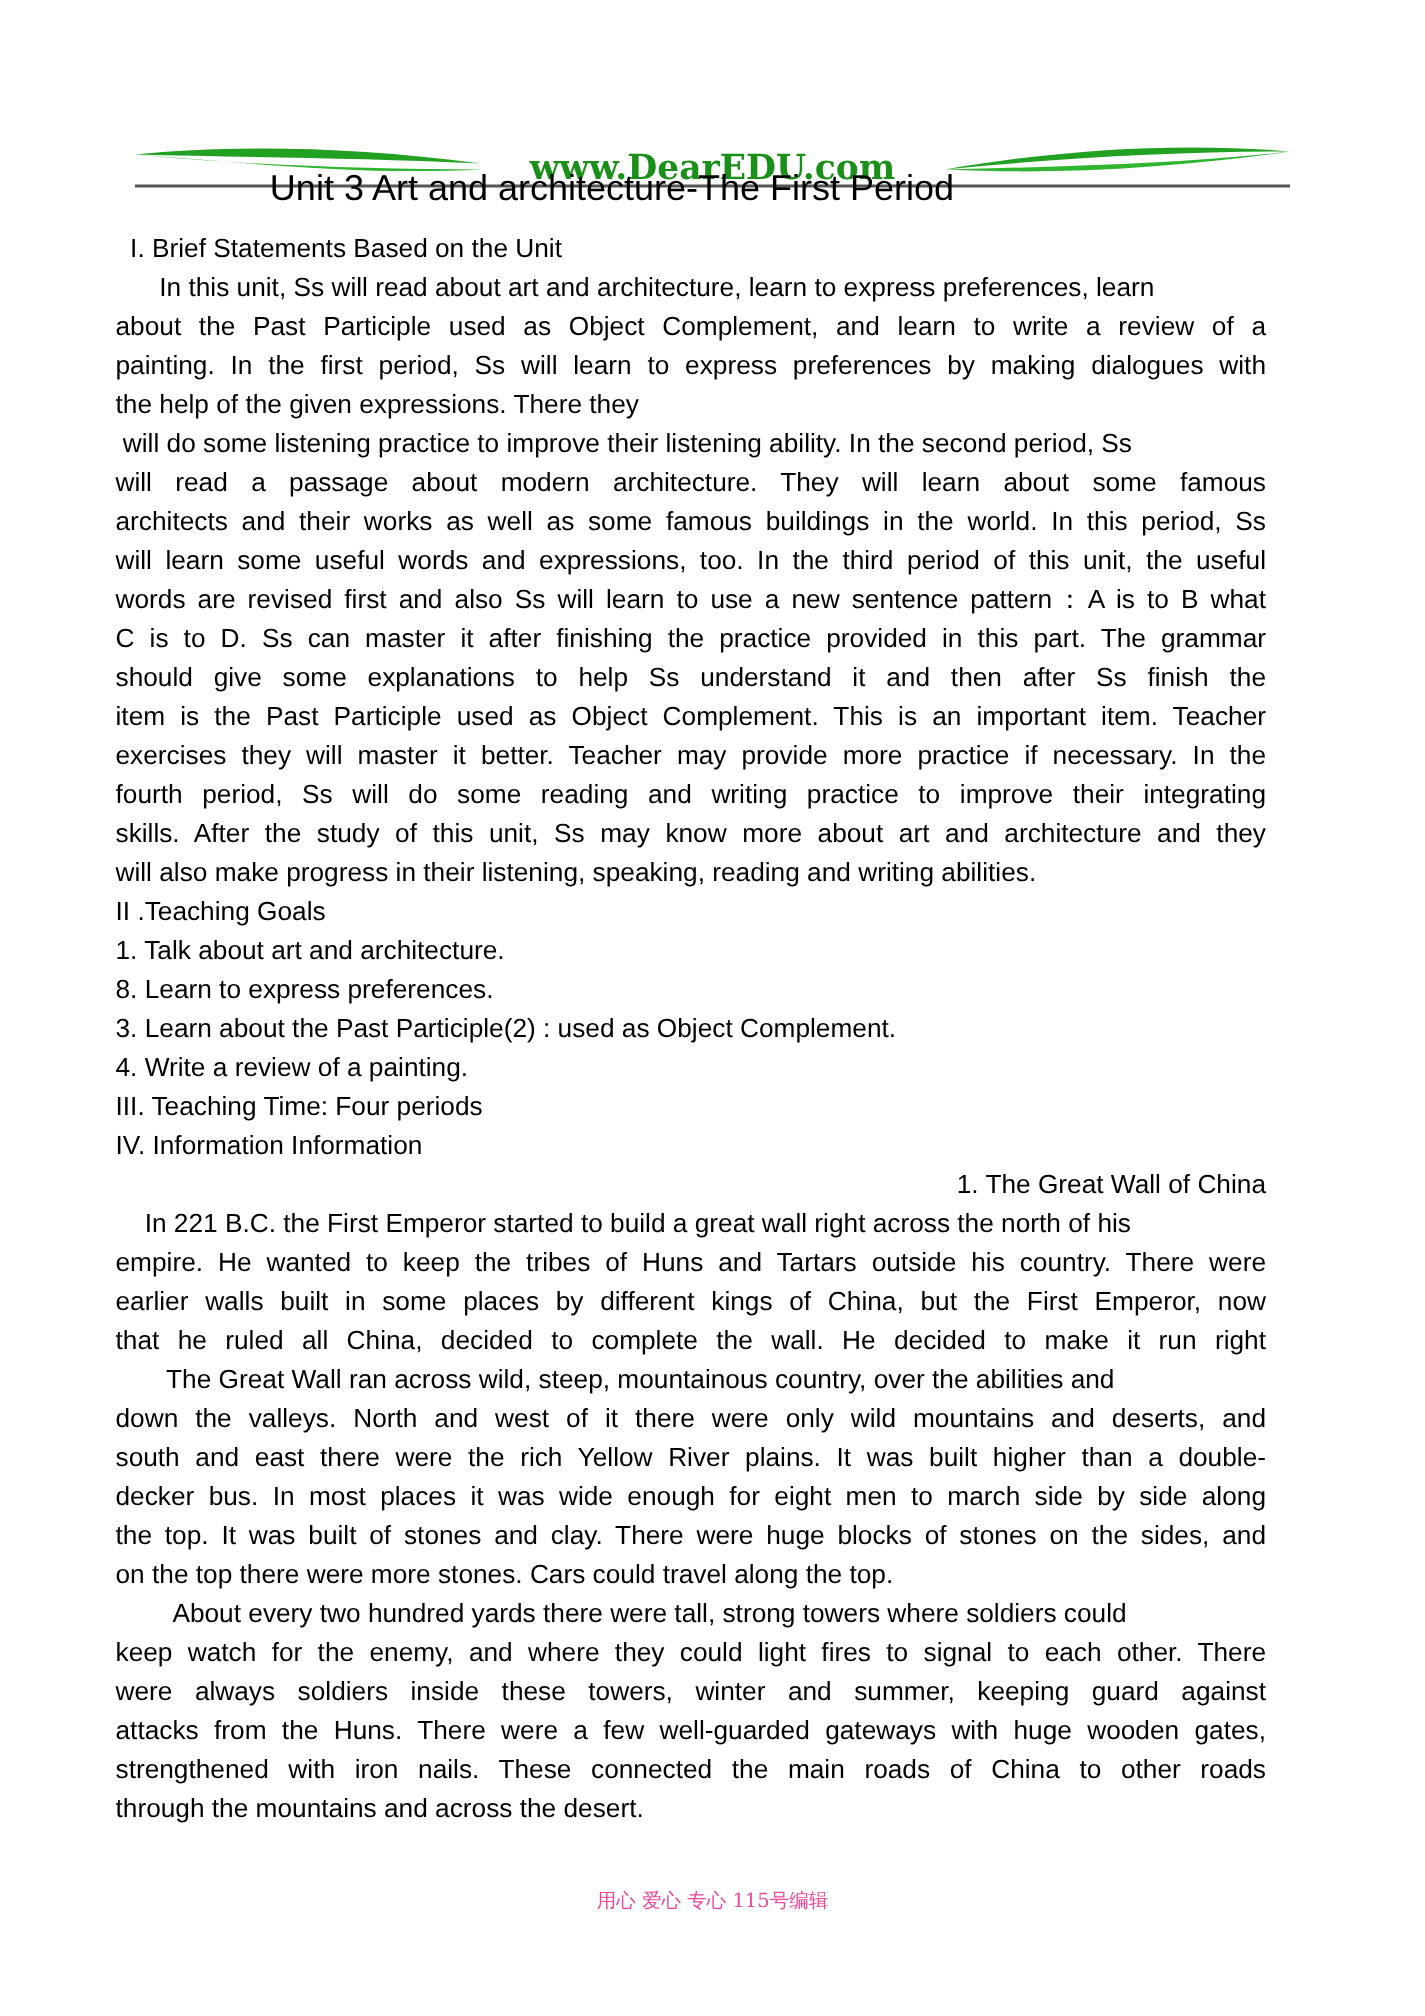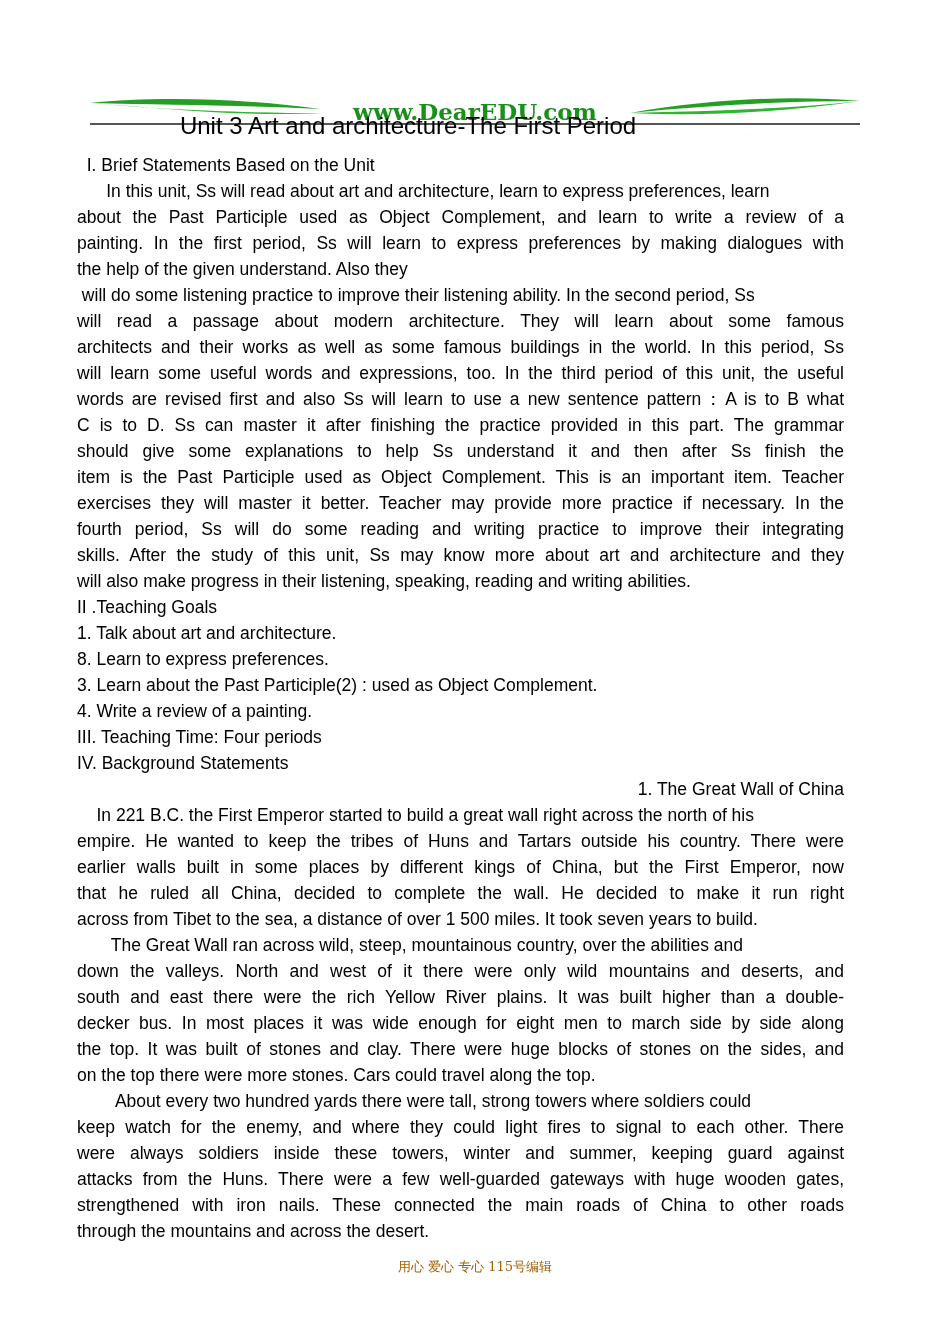--- a/index.html
+++ b/index.html
@@ -11,21 +11,21 @@
                    font-family: "DejaVu Serif", serif; font-weight: bold; font-size: 23px;
                    color: #1a8f1a; letter-spacing: 0px; }
     .header-rule { position: absolute; left: 0; top: 28px; width: 770px; height: 2px; background: #555; }
     .title { position: absolute; left: 0; width: 816px; top: 111px; text-align: center;
              font-size: 24px; line-height: 30px; }
     .content { position: absolute; left: 77px; top: 152px; width: 767px; font-size: 17.5px; line-height: 26px; }
     .line { display: block; white-space: nowrap; height: 26px; }
     .j { text-align: justify; text-align-last: justify; white-space: normal; }
     .center { text-align: right; }
     .footer { position: absolute; left: 0; width: 950px; top: 1258px; text-align: center;
-              font-family: "DejaVu Serif", serif; font-size: 13px; color: #a16207; }
+              font-family: "DejaVu Serif", serif; font-size: 13px; color: #ec4899; }
   </style>
 </head>
 <body>
 
 <div class="header">
   <svg width="770" height="30">
     <path d="M0,8 C60,2 140,2 230,14 C150,10 80,10 0,8 Z" fill="#22a022"></path>
     <path d="M0,8 C80,14 150,22 232,18 C150,18 60,14 0,8 Z" fill="#2fb52f"></path>
     <path d="M540,18 C620,4 700,0 770,6 C700,6 620,10 540,18 Z" fill="#22a022"></path>
     <path d="M540,18 C620,16 700,14 770,6 C700,16 620,22 540,18 Z" fill="#2fb52f"></path>
@@ -35,21 +35,21 @@
 </div>
 
 <div class="title">Unit 3 Art and architecture-The First Period</div>
 
 <div class="content">
   <span class="line" style="white-space:pre">  I. Brief Statements Based on the Unit</span>
   <div>
     <span class="line" style="white-space:pre">      In this unit, Ss will read about art and architecture, learn to express preferences, learn</span>
     <span class="line j">about the Past Participle used as Object Complement, and learn to write a review of a</span>
     <span class="line j">painting. In the first period, Ss will learn to express preferences by making dialogues with</span>
-    <span class="line">the help of the given understand. Also they</span>
+    <span class="line">the help of the given expressions. There they</span>
     <span class="line" style="white-space:pre"> will do some listening practice to improve their listening ability. In the second period, Ss</span>
     <span class="line j">will read a passage about modern architecture. They will learn about some famous</span>
     <span class="line j">architects and their works as well as some famous buildings in the world. In this period, Ss</span>
     <span class="line j">will learn some useful words and expressions, too. In the third period of this unit, the useful</span>
     <span class="line j">words are revised first and also Ss will learn to use a new sentence pattern：A is to B what</span>
     <span class="line j">C is to D. Ss can master it after finishing the practice provided in this part. The grammar</span>
     <span class="line j">should give some explanations to help Ss understand it and then after Ss finish the</span>
     <span class="line j">item is the Past Participle used as Object Complement. This is an important item. Teacher</span>
     <span class="line j">exercises they will master it better. Teacher may provide more practice if necessary. In the</span>
     <span class="line j">fourth period, Ss will do some reading and writing practice to improve their integrating</span>
@@ -57,28 +57,27 @@
     <span class="line">will also make progress in their listening, speaking, reading and writing abilities.</span>
   </div>
   <span class="line">II .Teaching Goals</span>
   <div>
     <span class="line">1. Talk about art and architecture.</span>
     <span class="line">8. Learn to express preferences.</span>
     <span class="line">3. Learn about the Past Participle(2) : used as Object Complement.</span>
     <span class="line">4. Write a review of a painting.</span>
   </div>
   <span class="line">III. Teaching Time: Four periods</span>
-  <span class="line">IV. Background Statements</span>
+  <span class="line">IV. Information Information</span>
   <span class="line center">1. The Great Wall of China</span>
   <div>
     <span class="line" style="white-space:pre">    In 221 B.C. the First Emperor started to build a great wall right across the north of his</span>
     <span class="line j">empire. He wanted to keep the tribes of Huns and Tartars outside his country. There were</span>
     <span class="line j">earlier walls built in some places by different kings of China, but the First Emperor, now</span>
     <span class="line j">that he ruled all China, decided to complete the wall. He decided to make it run right</span>
-    <span class="line">across from Tibet to the sea, a distance of over 1 500 miles. It took seven years to build.</span>
   </div>
   <div>
     <span class="line" style="white-space:pre">       The Great Wall ran across wild, steep, mountainous country, over the abilities and</span>
     <span class="line j">down the valleys. North and west of it there were only wild mountains and deserts, and</span>
     <span class="line j">south and east there were the rich Yellow River plains. It was built higher than a double-</span>
     <span class="line j">decker bus. In most places it was wide enough for eight men to march side by side along</span>
     <span class="line j">the top. It was built of stones and clay. There were huge blocks of stones on the sides, and</span>
     <span class="line">on the top there were more stones. Cars could travel along the top.</span>
   </div>
   <div>

